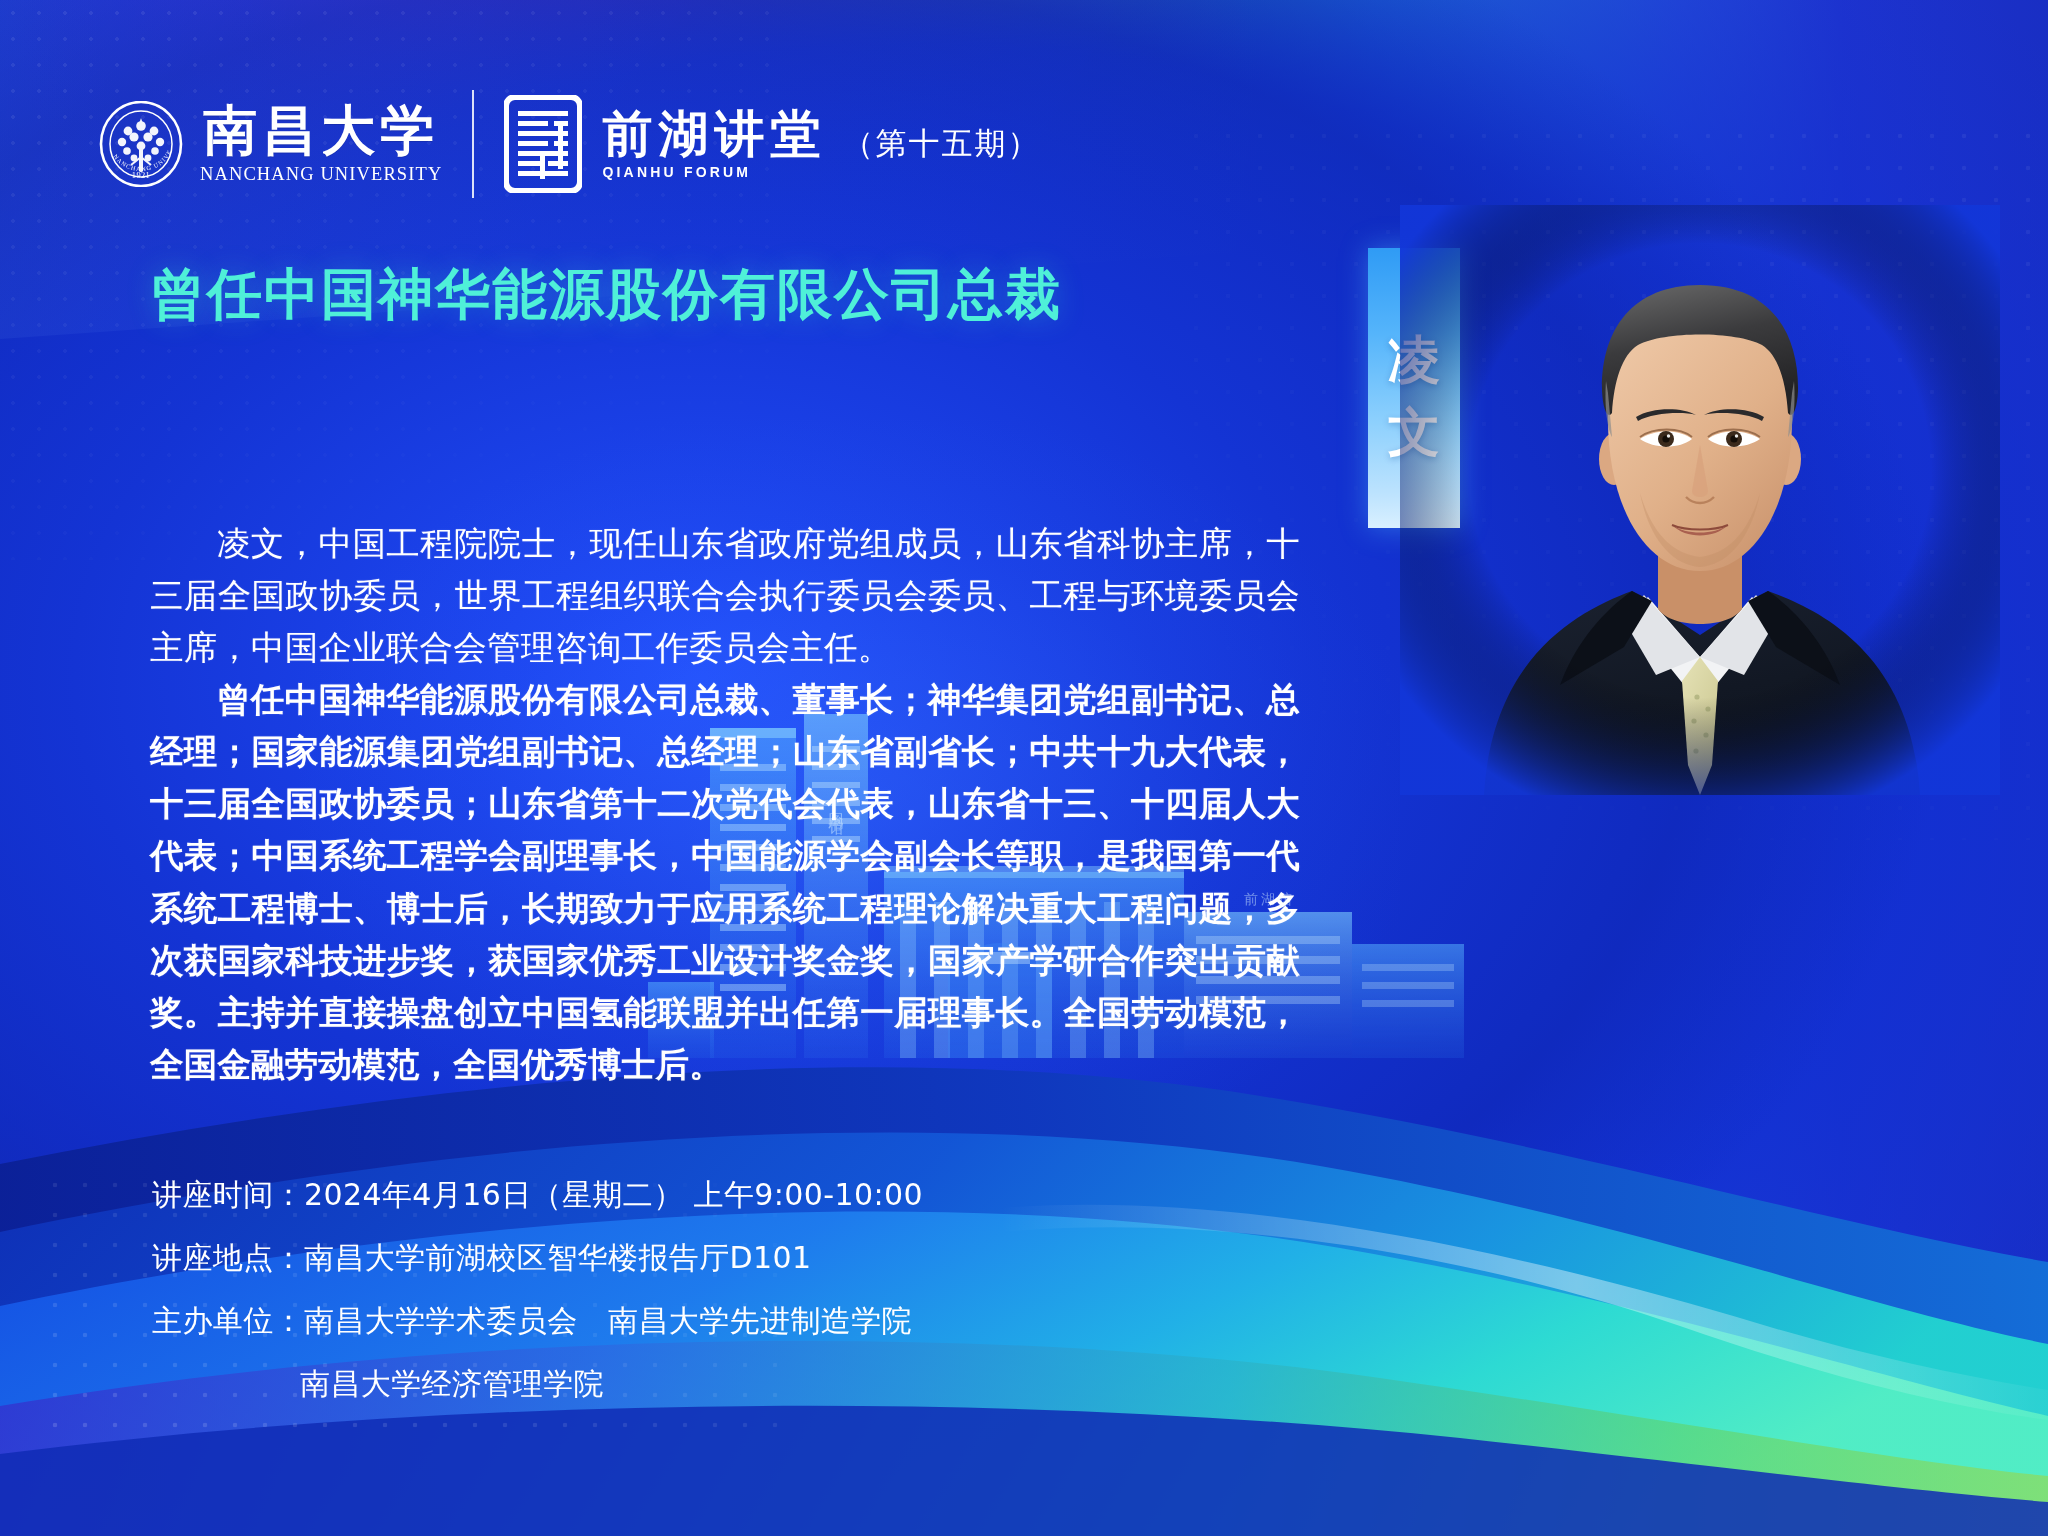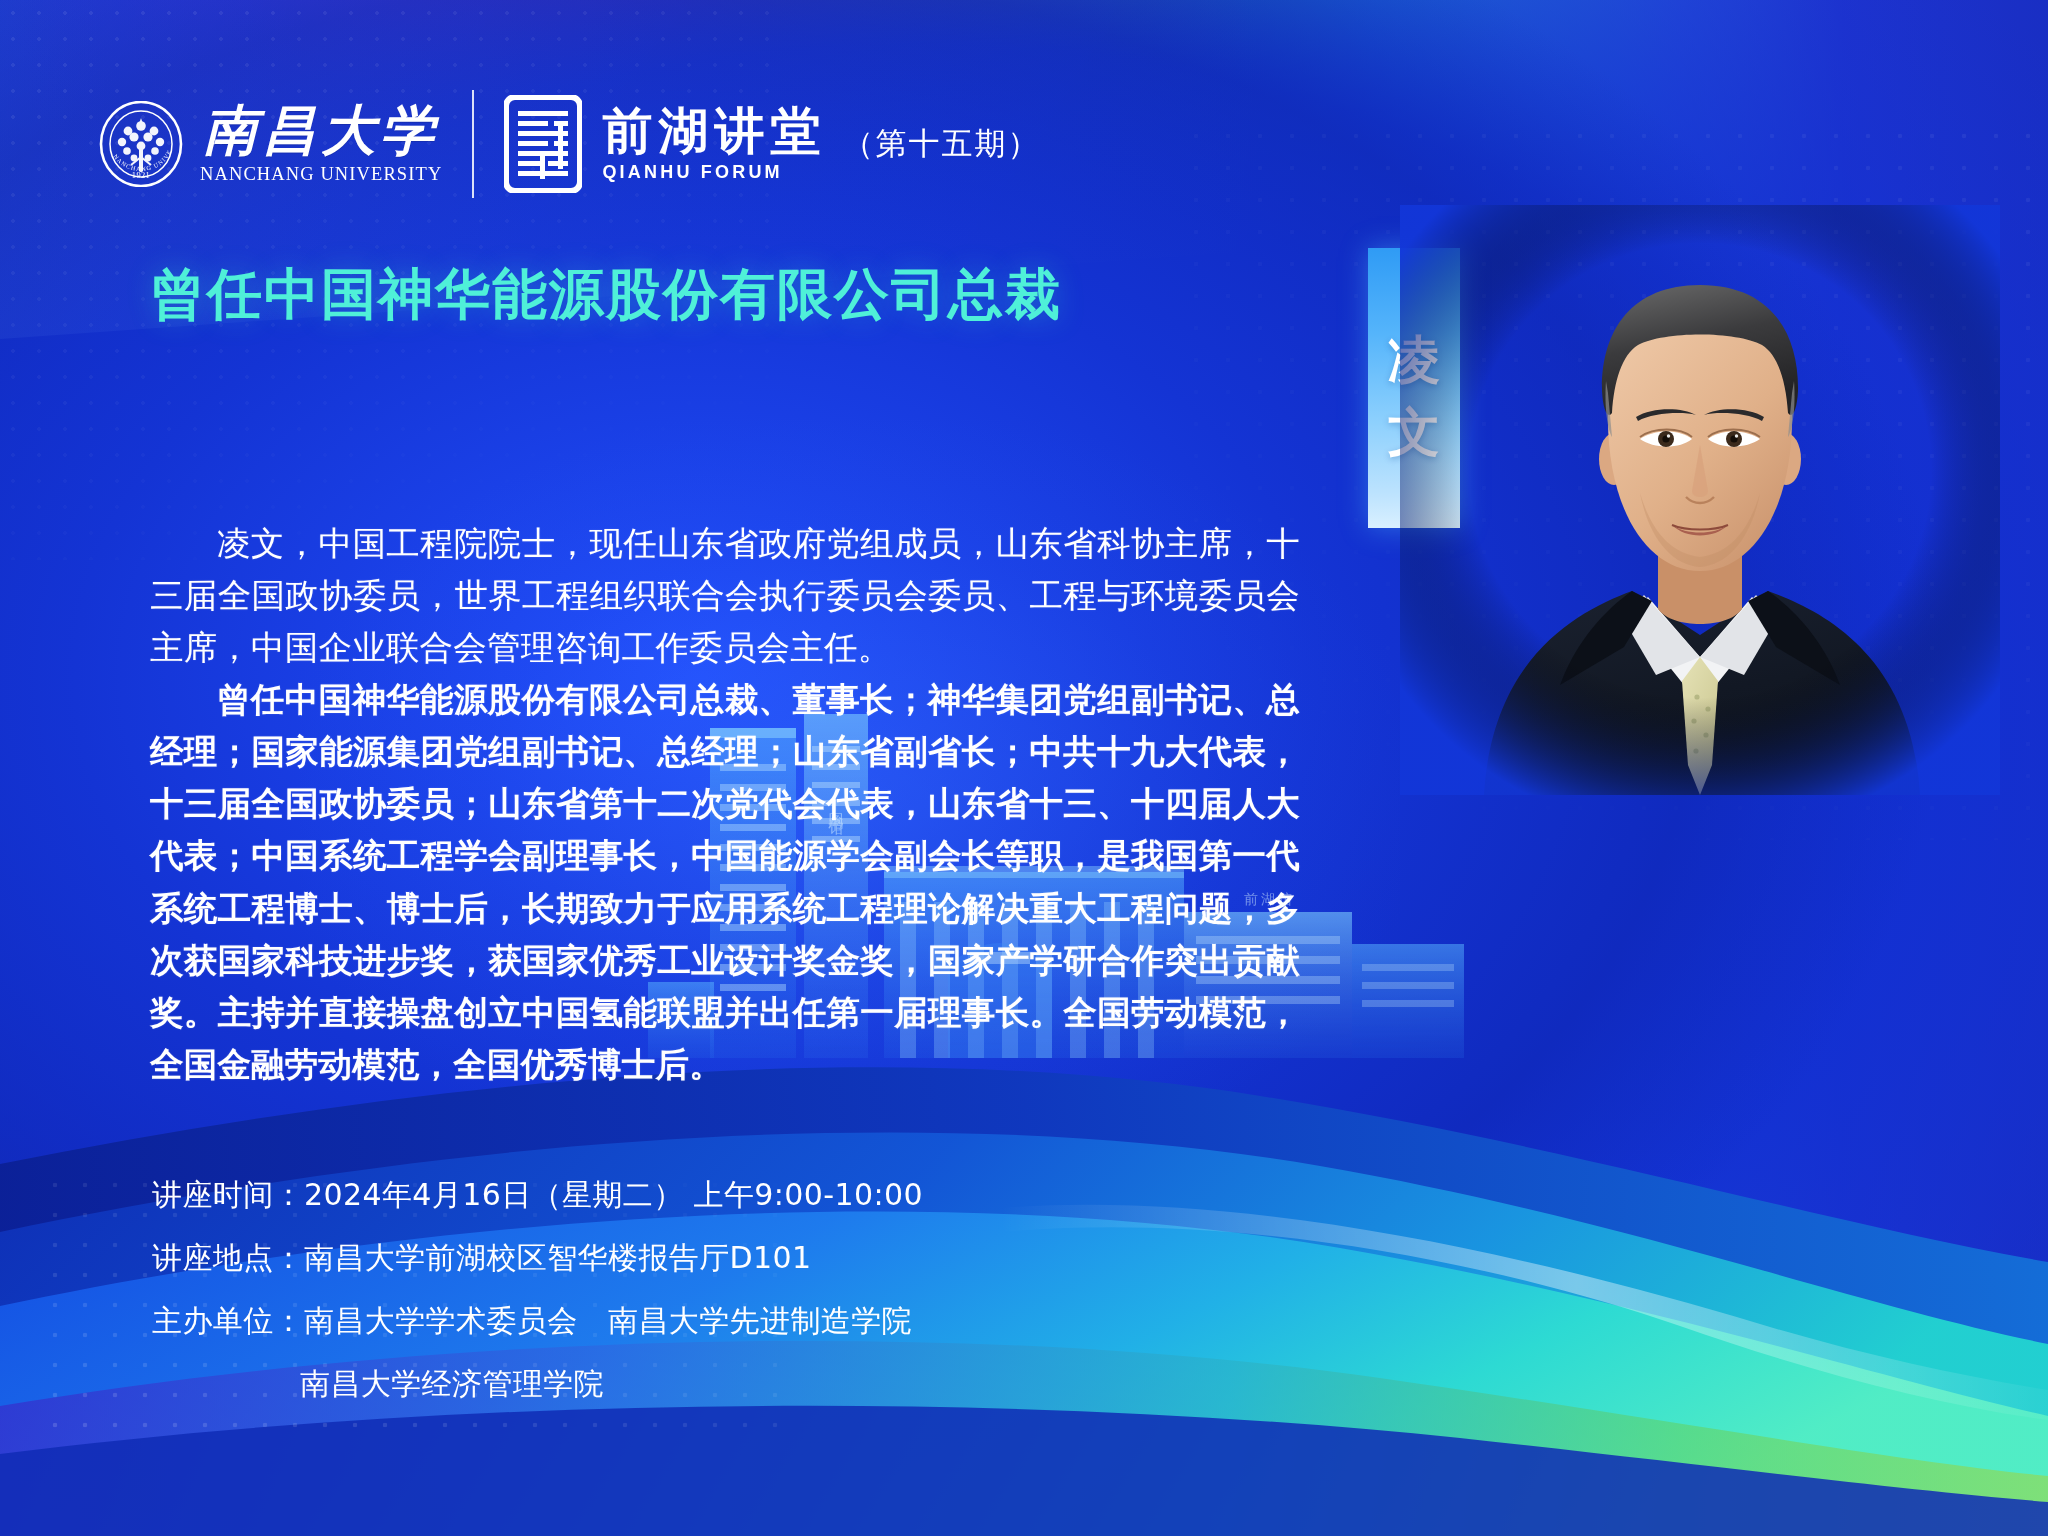--- a/index.html
+++ b/index.html
@@ -84,42 +84,41 @@
     display: flex; align-items: center; gap: 0;
   }
   .nu-emblem { width: 86px; height: 86px; flex: 0 0 auto; }
   .nu-emblem svg { display: block; }
   .nu-wordmark { margin-left: 16px; display: flex; flex-direction: column; align-items: center; }
   .nu-cn {
     font-family: "DejaVu Serif", "Liberation Serif", serif;
     font-weight: 700; font-size: 54px; color: #ffffff;
     letter-spacing: 5px; line-height: 1.02;
     text-shadow: 0 1px 0 rgba(0,0,0,0.12);
-    font-style: italic;
   }
   .nu-en {
     font-family: "Liberation Serif", "DejaVu Serif", serif;
     font-size: 18.5px; color: #ffffff; letter-spacing: 1.1px;
     margin-top: 5px; white-space: nowrap;
   }
   .hdr-divider {
     width: 2px; height: 108px; background: rgba(255,255,255,0.85);
     margin: 0 30px;
   }
   .qh-seal { width: 78px; height: 98px; flex: 0 0 auto; }
   .qh-seal svg { display: block; }
   .qh-wordmark { margin-left: 20px; display: flex; flex-direction: column; }
   .qh-cn {
     font-family: "DejaVu Serif", "Liberation Serif", serif;
     font-weight: 700; font-size: 50px; color: #ffffff;
     letter-spacing: 6px; line-height: 1.05;
   }
   .qh-en {
     font-family: "Liberation Sans", sans-serif;
-    font-weight: 700; font-size: 18px; color: #ffffff;
+    font-weight: 700; font-size: 14px; color: #ffffff;
     letter-spacing: 3.2px; margin-top: 4px; white-space: nowrap;
   }
   .issue {
     font-family: "DejaVu Serif", "Liberation Serif", serif;
     font-size: 31px; color: #ffffff; letter-spacing: 2px;
     margin-left: 16px; align-self: center; white-space: nowrap;
   }
 
   
   .title {

